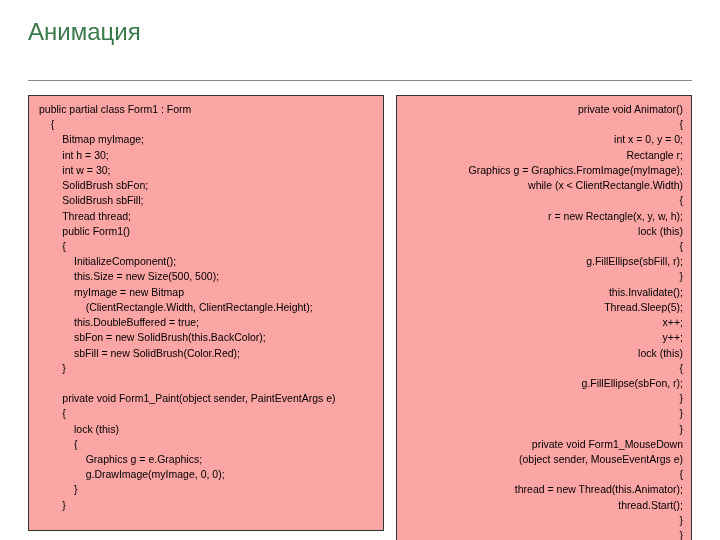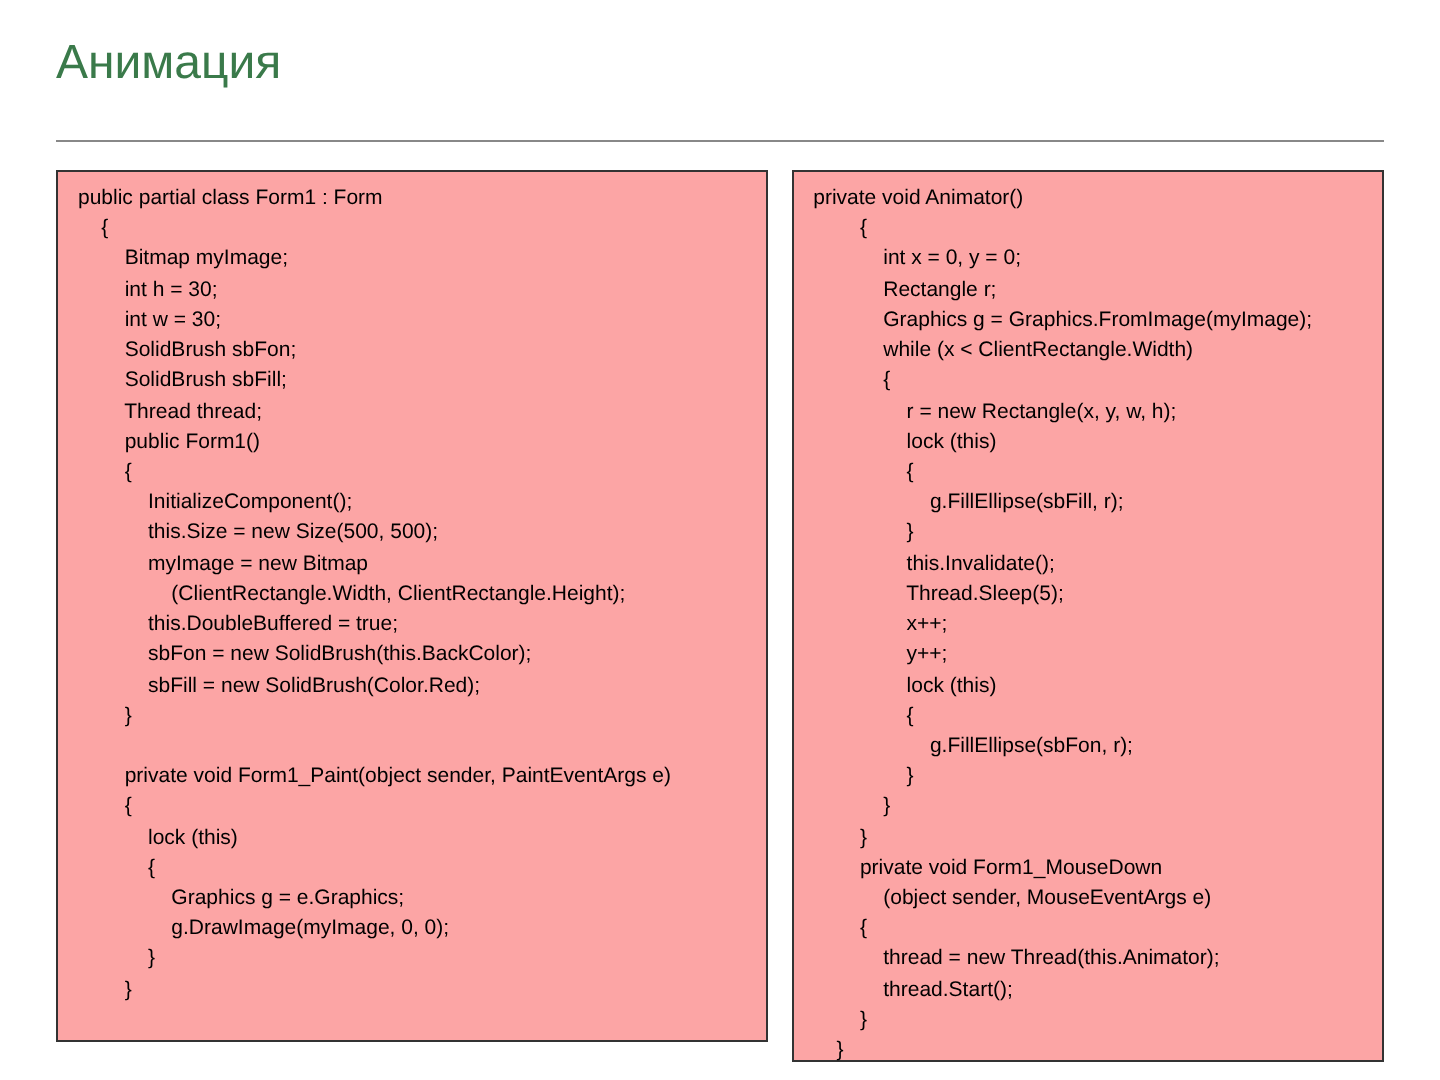--- a/index.html
+++ b/index.html
@@ -16,21 +16,21 @@
     height: 540px;
     padding: 18px 28px 0 28px;
     box-sizing: border-box;
     position: relative;
   }
   .title {
     font-size: 24px;
     color: #3a7a4a;
     font-weight: normal;
     padding-bottom: 6px;
-    margin-bottom: 18px;
+    margin-bottom: 28px;
   }
   .title-line {
     border-bottom: 1px solid #888;
     margin-bottom: 14px;
     width: 100%;
   }
   .columns {
     display: flex;
     gap: 12px;
   }
@@ -45,20 +45,21 @@
     box-sizing: border-box;
     background: #fca5a5;
   }
   .left {
     width: 360px;
     height: 436px;
   }
   .right {
     width: 300px;
     height: 446px;
+    text-align: right;
   }
 </style>
 </head>
 <body>
 
 <div class="slide">
   <div class="title">Анимация</div>
   <div class="title-line"></div>
   <div class="columns">
     <div class="codebox left">public partial class Form1 : Form

